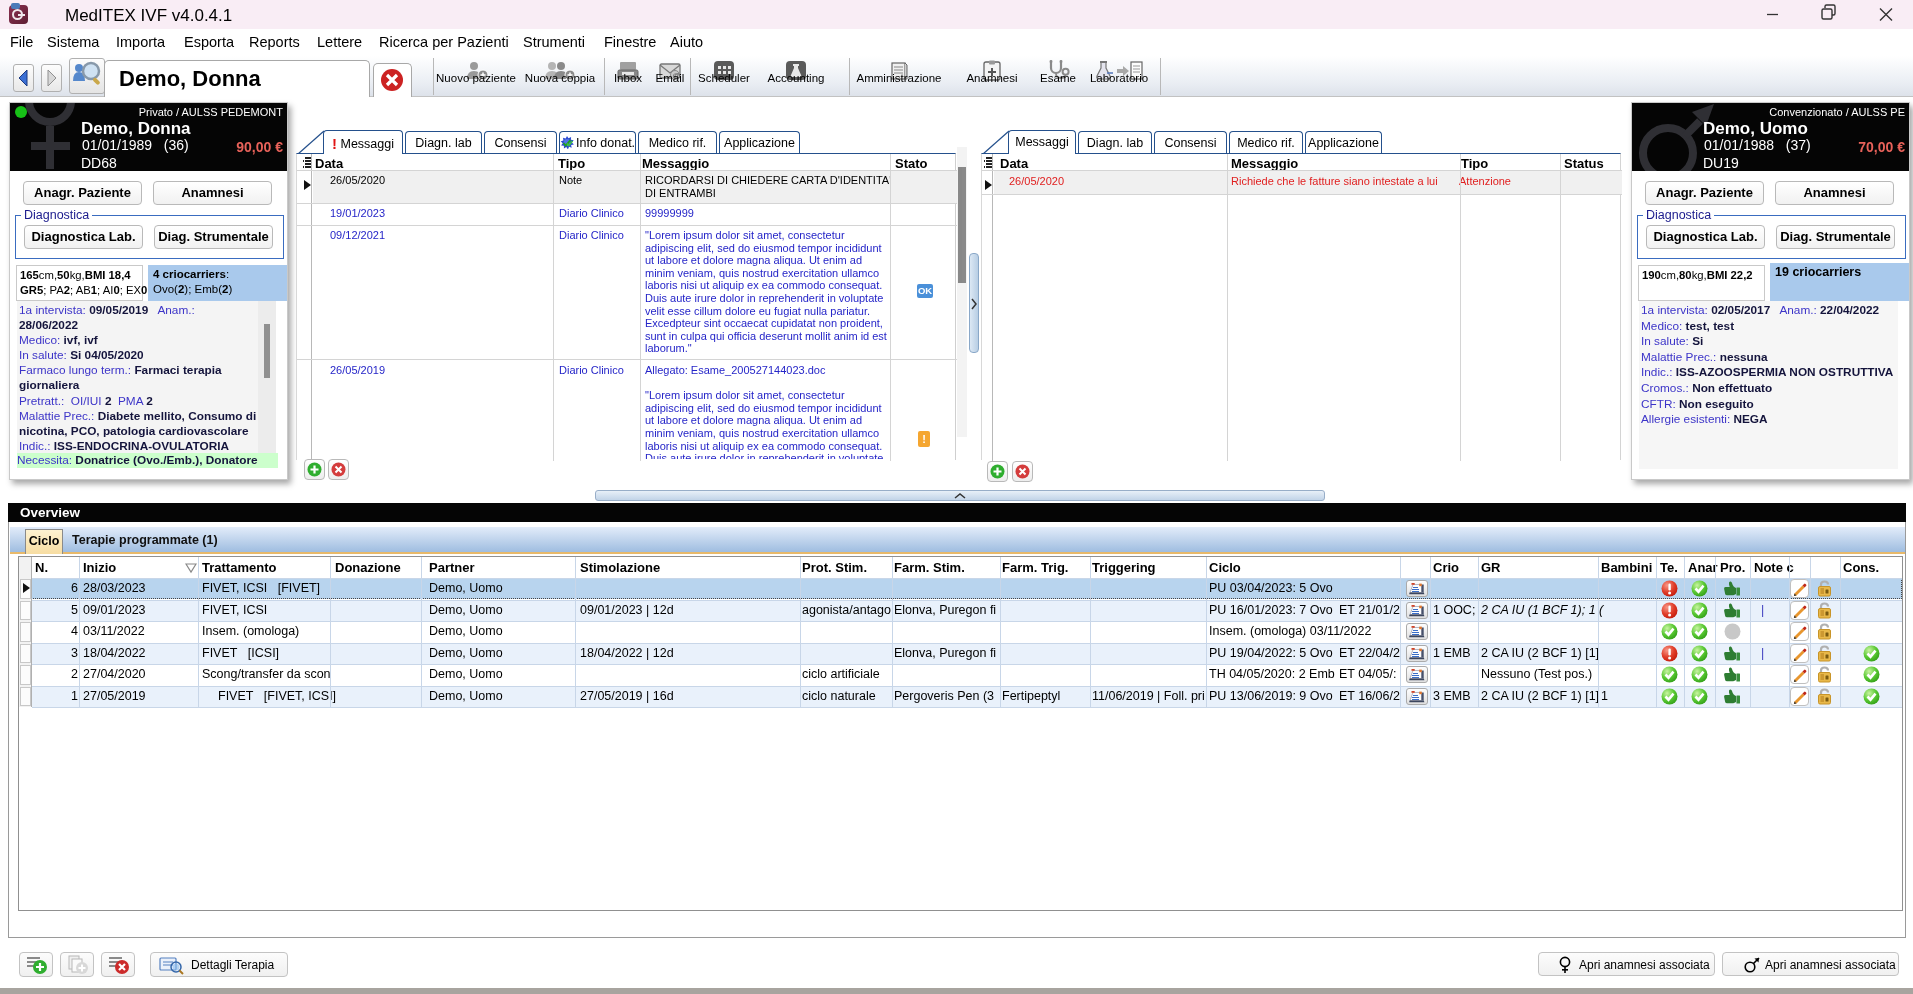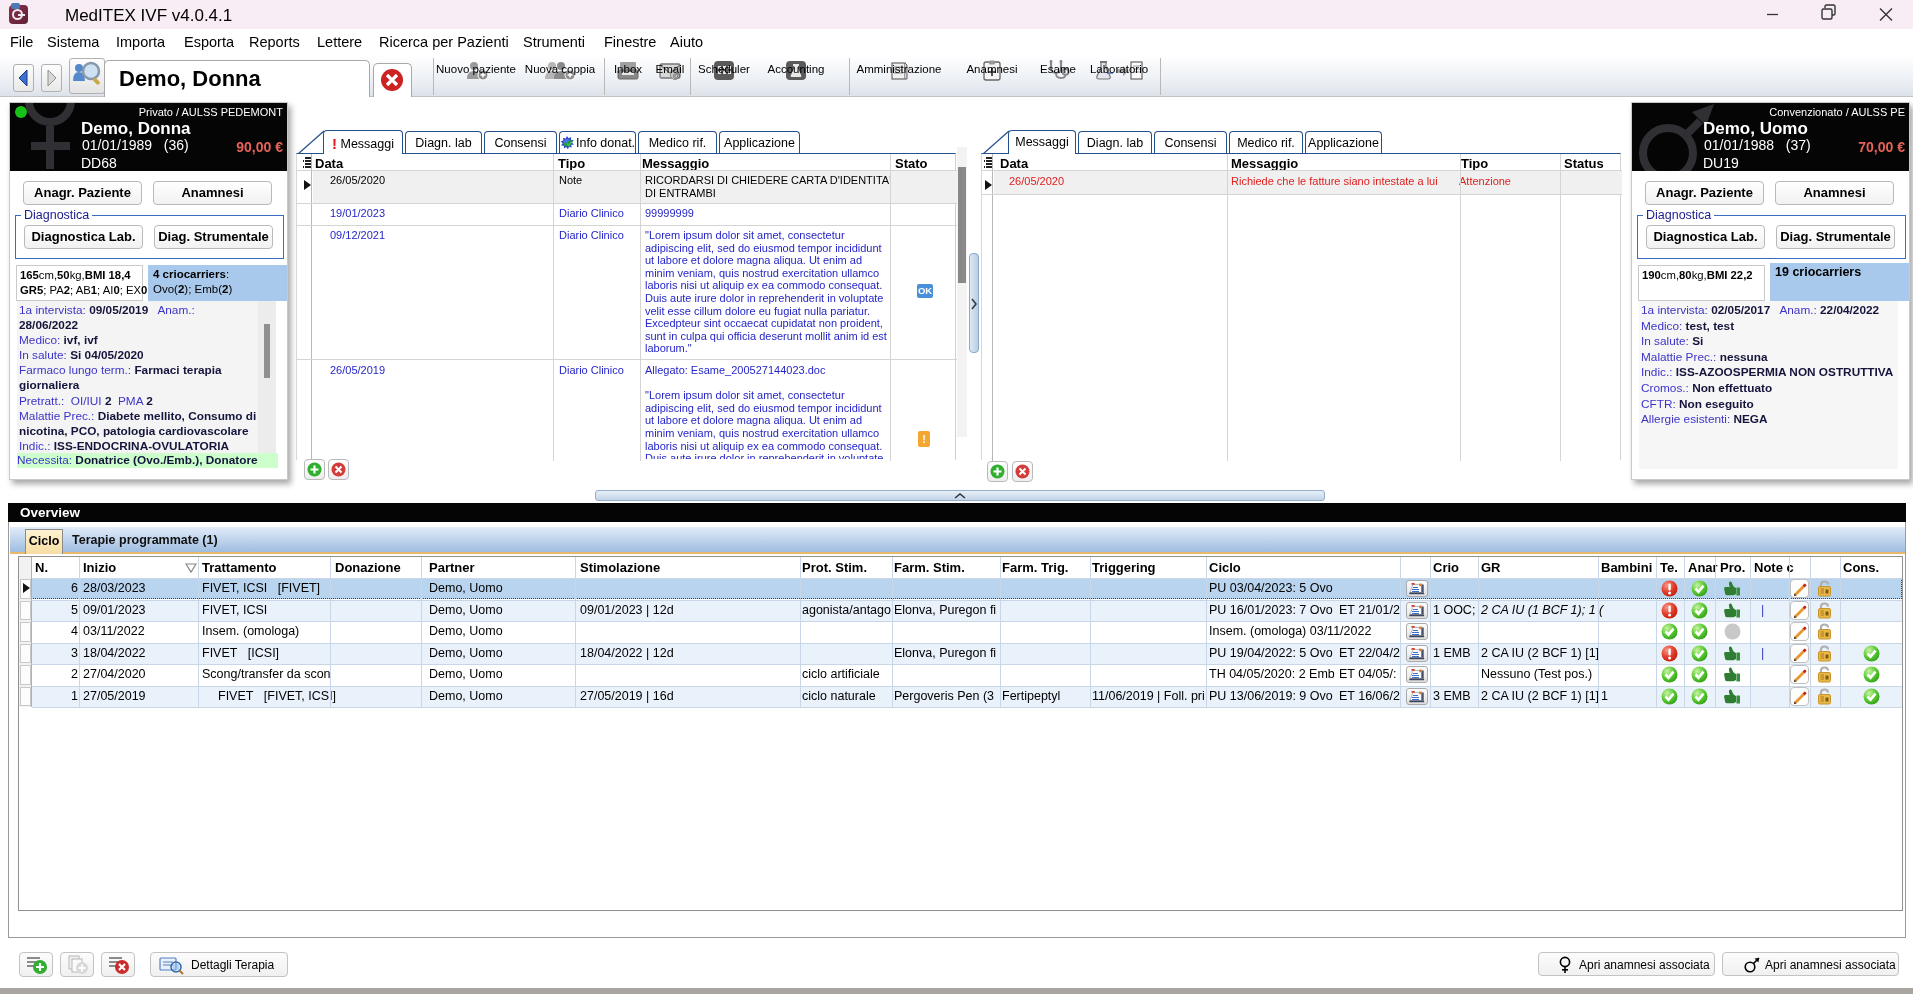--- a/index.html
+++ b/index.html
@@ -16,21 +16,21 @@
 #menubar { position:absolute; left:0; top:29px; width:1913px; height:27px; background:#ffffff; }
 #menubar span { position:absolute; top:5px; font-size:14.5px; color:#000; }
 
 #toolbar { position:absolute; left:0; top:56px; width:1913px; height:41px; background:linear-gradient(#ffffff,#e9edf3 70%,#dde2ea); border-bottom:1px solid #c2c2c2; }
 .navbtn { position:absolute; top:8px; width:21px; height:28px; background:linear-gradient(#fdfdfd,#e8e8e8); border:1px solid #b0b0b0; border-radius:3px; }
 #searchbtn { position:absolute; left:69px; top:2px; width:36px; height:36px; background:linear-gradient(#fdfdfd,#e4e4e4); border:1px solid #b0b0b0; border-radius:3px; }
 #nametab { position:absolute; left:104px; top:4px; width:266px; height:37px; background:#fff; border:1px solid #a8a8a8; border-bottom:none; border-radius:5px 5px 0 0; }
 #nametab .nm { position:absolute; left:14px; top:5px; font-size:22px; font-weight:bold; color:#000; }
 #closetab { position:absolute; left:373px; top:7px; width:39px; height:34px; background:#fff; border:1px solid #a8a8a8; border-bottom:none; border-radius:5px 5px 0 0; }
 .tbtn { position:absolute; top:1px; height:39px; text-align:center; font-size:11.5px; color:#000; }
-.tbtn .lbl { position:absolute; bottom:21px; width:100%; }
+.tbtn .lbl { position:absolute; bottom:12px; width:100%; }
 .tsep { position:absolute; top:2px; width:1px; height:37px; background:#b8b8b8; }
 
 .pcard { position:absolute; width:279px; background:#fff; border:1px solid #c9c9c9; box-shadow:3px 4px 6px rgba(0,0,0,0.35); }
 .pchead { position:absolute; left:0; top:0; width:100%; height:68px; background:#050505; overflow:hidden; }
 .pchead .priv { position:absolute; top:3px; right:4px; font-size:11px; color:#fff; }
 .pchead .nm  { position:absolute; left:71px; top:16px; font-size:17px; font-weight:bold; color:#fff; }
 .pchead .dob { position:absolute; left:72px; top:34px; font-size:14px; color:#fff; }
 .pchead .mon { position:absolute; right:4px; top:36px; font-size:14px; font-weight:bold; color:#e8625a; }
 .pchead .pid { position:absolute; left:71px; top:52px; font-size:14px; color:#fff; }
 .pdot { position:absolute; left:5px; top:3px; width:12px; height:12px; border-radius:50%; background:#17c117; }

